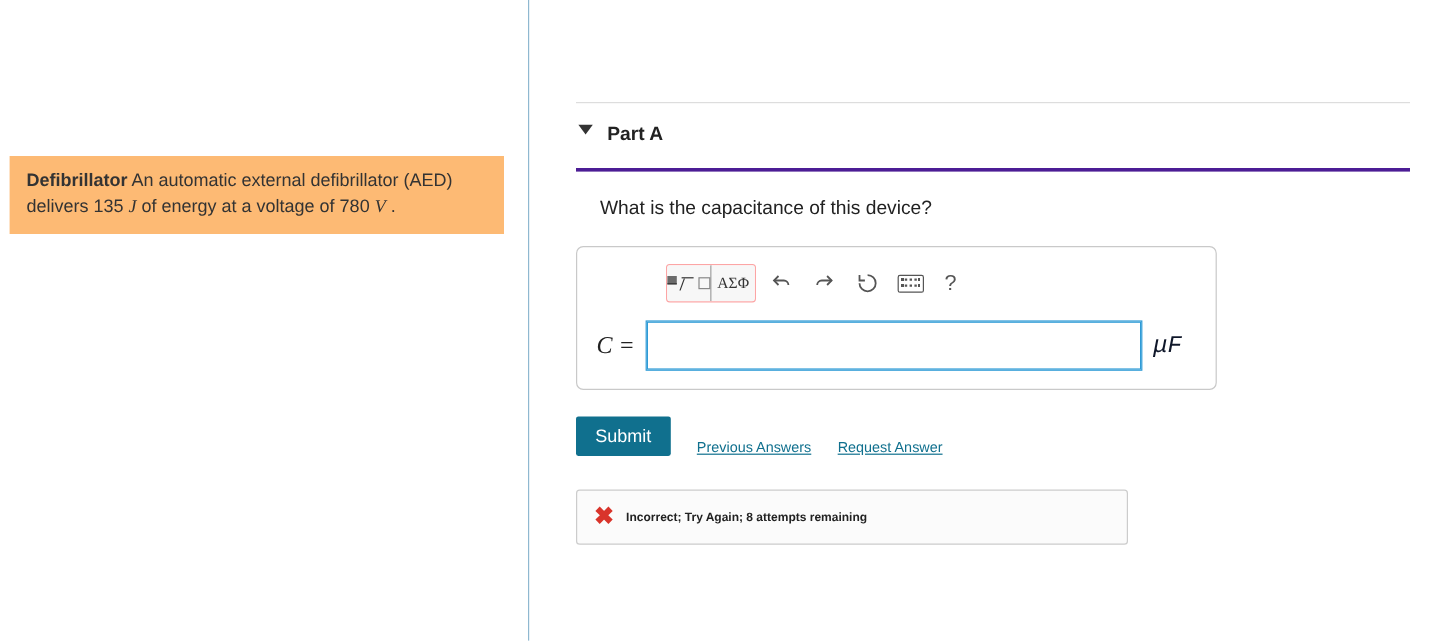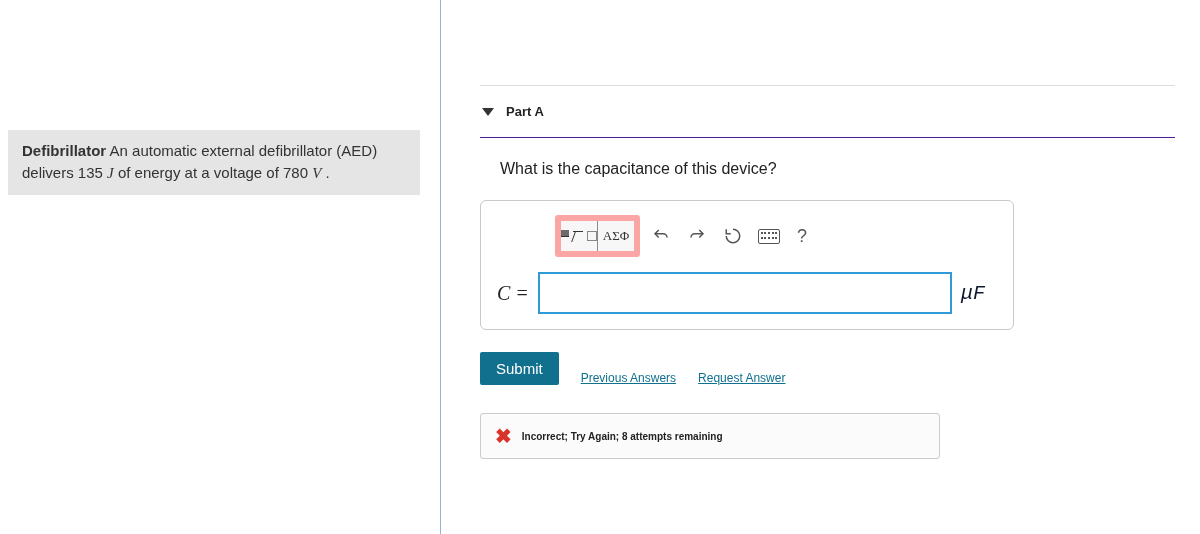--- a/index.html
+++ b/index.html
@@ -1,30 +1,30 @@
 <!DOCTYPE html>
 <html><head>
 <meta charset="utf-8">
 <style>
   html,body{margin:0;padding:0;font-family:Arial,Helvetica,sans-serif;font-size:15px;color:#222;background:#fff}
   .page{width:1200px;height:534px;position:relative;box-sizing:border-box}
   .cols{display:flex;height:calc(534px - 0px)}
   .left{width:440px;box-sizing:border-box;padding:0;position:relative}
   .vline{position:absolute;left:440px;top:0;bottom:0;width:0;border-left:1px solid #8fb8d0}
   .right{flex:1;box-sizing:border-box;padding:0 25px 0 40px}
-  .problem-box{margin:130px 20px 0 8px;background:#e5e5e5;padding:10px 14px;line-height:1.45;font-size:15px;color:#333}
+  .problem-box{margin:130px 20px 0 8px;background:#fdba74;padding:10px 14px;line-height:1.45;font-size:15px;color:#333}
   .problem-box b{font-weight:700}
   .it{font-style:italic;font-family:'Times New Roman',serif}
   .hr{height:1px;background:#ddd;margin:85px 0 0 0}
-  .part-header{display:flex;align-items:center;gap:12px;padding:18px 0 18px 2px;font-weight:700;font-size:13px;border-bottom:1px solid #4c1d95;margin-bottom:22px;margin-top:0}
+  .part-header{display:flex;align-items:flex-start;gap:12px;padding:18px 0 18px 2px;font-weight:700;font-size:16px;border-bottom:3px solid #4c1d95;margin-bottom:22px;margin-top:0}
   .caret{width:0;height:0;border-left:6px solid transparent;border-right:6px solid transparent;border-top:8px solid #333}
   .question{font-size:16px;margin:0 0 22px 20px;color:#222}
   .answer-area{border:1px solid #c9c9c9;border-radius:6px;padding:14px 16px 16px 16px;margin-left:0;width:500px}
   .toolbar{display:flex;align-items:center;gap:6px;margin-left:58px;margin-bottom:16px}
-  .tb-group{display:flex;border:6px solid #fca5a5;border-radius:3px;overflow:hidden;height:30px}
+  .tb-group{display:flex;border:1px solid #fca5a5;border-radius:3px;overflow:hidden;height:30px}
   .tb-btn{display:flex;align-items:center;justify-content:center;width:36px;height:30px;border-right:1px solid #8a8a8a;background:#f7f7f7;color:#333;font-size:13px}
   .tb-btn:last-child{border-right:none}
   .tb-icon{display:flex;align-items:center;justify-content:center;width:30px;height:30px;color:#555}
   .tb-icon svg{width:18px;height:18px}
   .tb-q{font-size:18px;color:#555;width:24px;text-align:center}
   .input-row{display:flex;align-items:center;gap:10px}
   .lhs{font-family:'Times New Roman',serif;font-style:italic;font-size:20px;color:#222;white-space:nowrap}
   .ans-input{flex:1;height:38px;border:1px solid #2f9bd6;outline:1px solid #2f9bd6;padding:0 6px;font-size:16px}
   .unit{font-family:Liberation Mono, monospace;font-style:italic;font-size:20px;color:#0f172a;width:36px}
   .btn-row{display:flex;align-items:flex-end;gap:22px;margin:22px 0 0 0}

